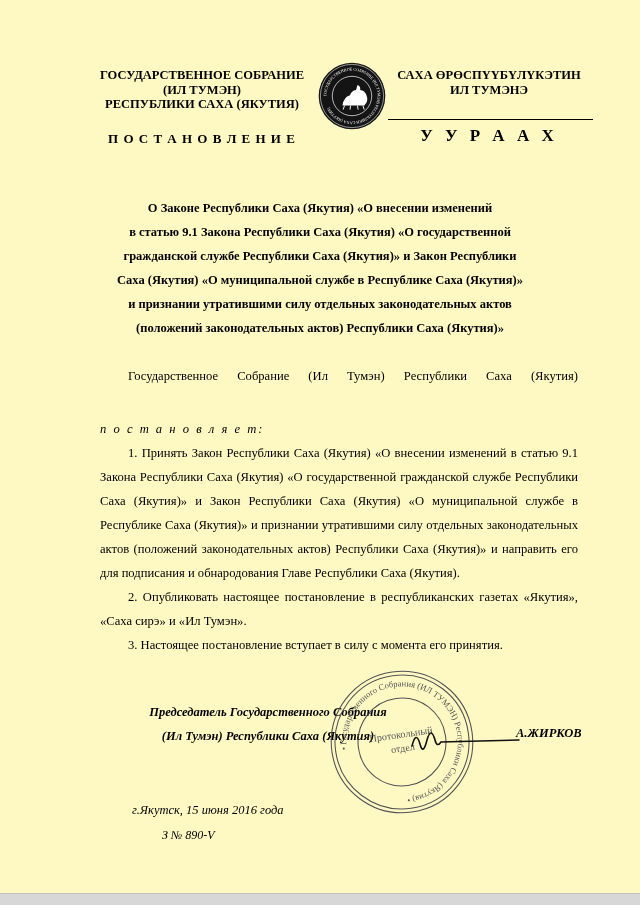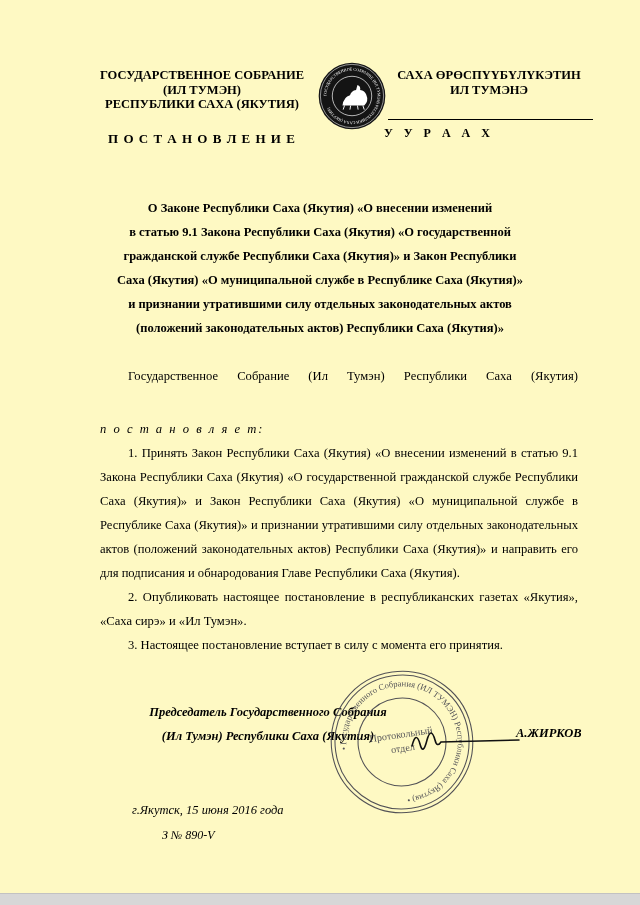--- a/index.html
+++ b/index.html
@@ -11,21 +11,21 @@
   .page { position: relative; width: 640px; height: 905px; background: #fef9c3; overflow: hidden; }
   .abs { position: absolute; }
 
   .org-left { left: 84px; top: 68px; width: 236px; font-size: 12.5px; line-height: 14.5px; font-weight: bold; text-align: center; }
   .doc-type-left { left: 84px; top: 131px; width: 236px; font-size: 13px; font-weight: bold; text-align: center; letter-spacing: 1px; }
 
   .seal-box { left: 318px; top: 62px; width: 68px; height: 68px; }
 
   .org-right { left: 384px; top: 68px; width: 210px; font-size: 12.5px; line-height: 15px; font-weight: bold; text-align: center; }
   .rule-right { left: 388px; top: 119px; width: 205px; height: 1px; background: #000; }
-  .doc-type-right { left: 384px; top: 126px; width: 210px; font-size: 12px; font-weight: bold; text-align: left; letter-spacing: 4px; }
+  .doc-type-right { left: 384px; top: 126px; width: 210px; font-size: 17px; font-weight: bold; text-align: center; letter-spacing: 4px; }
 
   .title-block { left: 88px; top: 196px; width: 464px; font-size: 12.5px; line-height: 24px; font-weight: bold; text-align: center; }
 
   .body-block { left: 100px; top: 364px; width: 478px; font-size: 12.6px; line-height: 24px; }
   .intro-line { text-align: justify; text-align-last: justify; text-indent: 28px; }
   .verb-line { font-style: italic; letter-spacing: 2px; margin-top: 29px; }
   p.item { margin: 0; text-indent: 28px; text-align: justify; }
 
   .sig-title { left: 128px; top: 700px; width: 280px; font-size: 12.5px; line-height: 24px; font-style: italic; font-weight: bold; text-align: center; }
   .sig-name { left: 516px; top: 726px; font-size: 12.5px; font-style: italic; font-weight: bold; }

